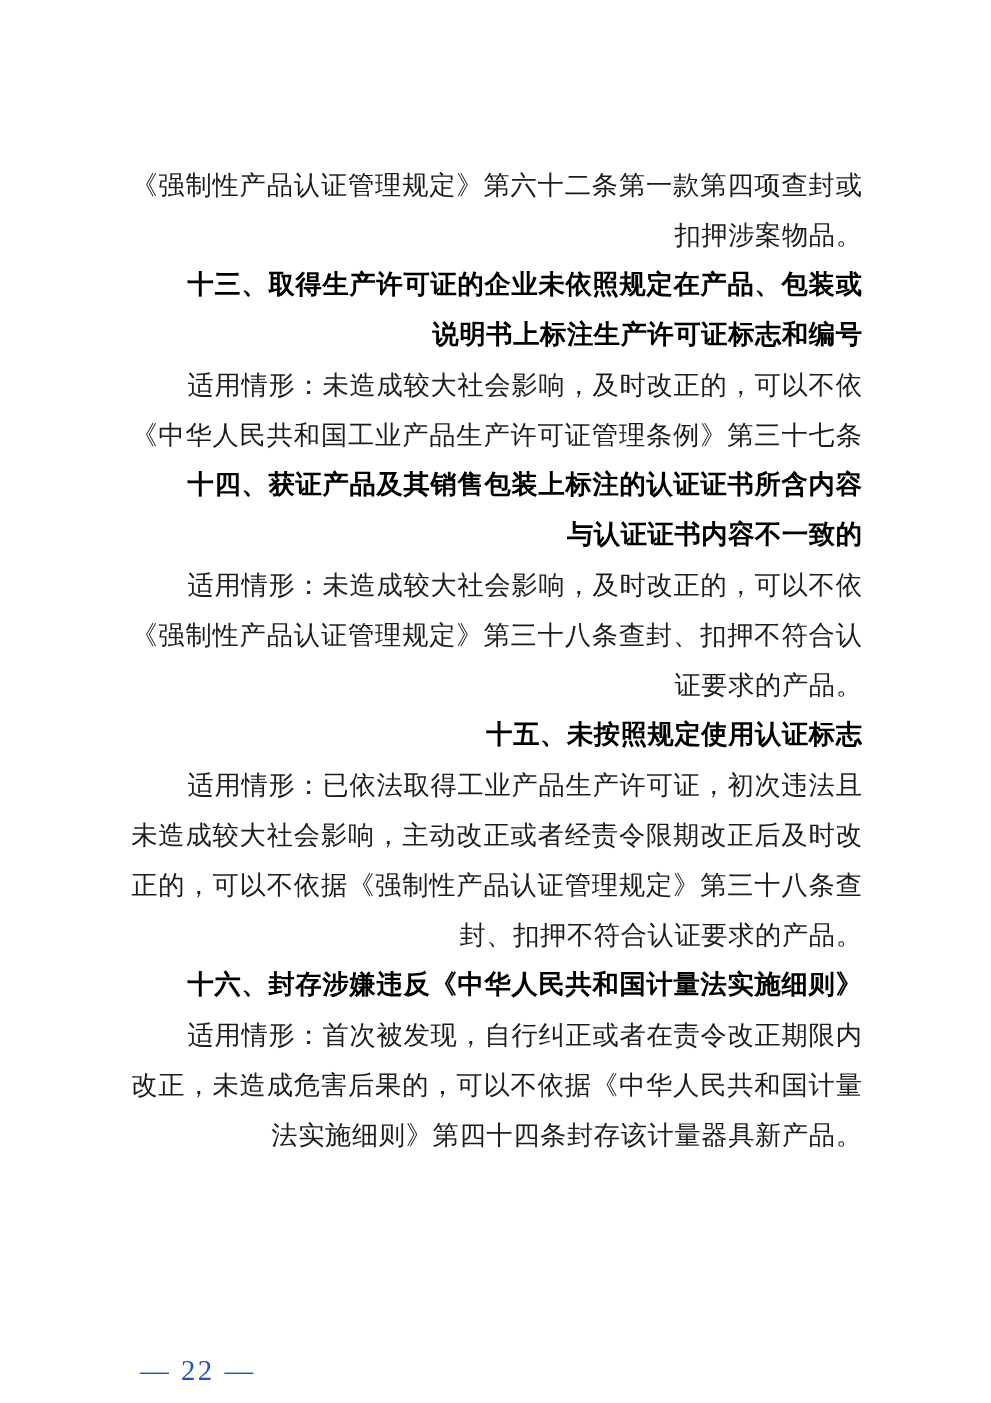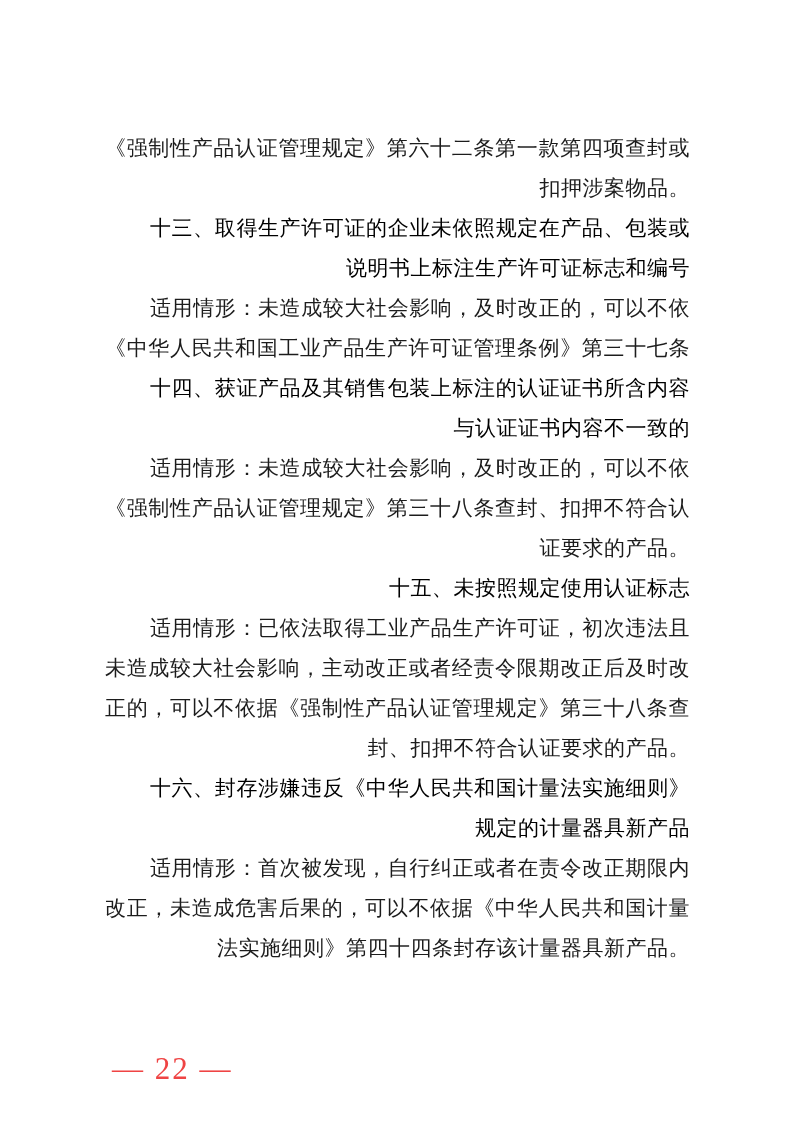--- a/index.html
+++ b/index.html
@@ -32,32 +32,32 @@
     text-align: right;
   }
   .fill {
     text-align: justify;
     text-align-last: justify;
     text-justify: inter-character;
   }
   .indent { text-indent: 45px; }
   .heading {
     font-family: "Liberation Sans", sans-serif;
-    font-weight: 400;
+    font-weight: 700;
     color: #000000;
   }
   .footer-pagenum {
     position: absolute;
     left: 112px;
-    top: 1052px;
+    top: 1080px;
     height: 34px;
     line-height: 34px;
-    font-size: 31px;
+    font-size: 23px;
     letter-spacing: 2px;
-    color: #ef4444;
+    color: #1d4ed8;
   }
 </style>
 </head>
 <body>
 
 <div class="page">
 
   <div class="text-block">
 
     <div>
@@ -92,21 +92,20 @@
 
     <div>
       <div class="line indent fill">适用情形：已依法取得工业产品生产许可证，初次违法且</div>
       <div class="line fill">未造成较大社会影响，主动改正或者经责令限期改正后及时改</div>
       <div class="line fill">正的，可以不依据《强制性产品认证管理规定》第三十八条查</div>
       <div class="line">封、扣押不符合认证要求的产品。</div>
     </div>
 
     <div>
       <div class="line heading indent fill">十六、封存涉嫌违反《中华人民共和国计量法实施细则》</div>
-      <div class="line heading">规定的计量器具新产品</div>
     </div>
 
     <div>
       <div class="line indent fill">适用情形：首次被发现，自行纠正或者在责令改正期限内</div>
       <div class="line fill">改正，未造成危害后果的，可以不依据《中华人民共和国计量</div>
       <div class="line">法实施细则》第四十四条封存该计量器具新产品。</div>
     </div>
 
   </div>
 

